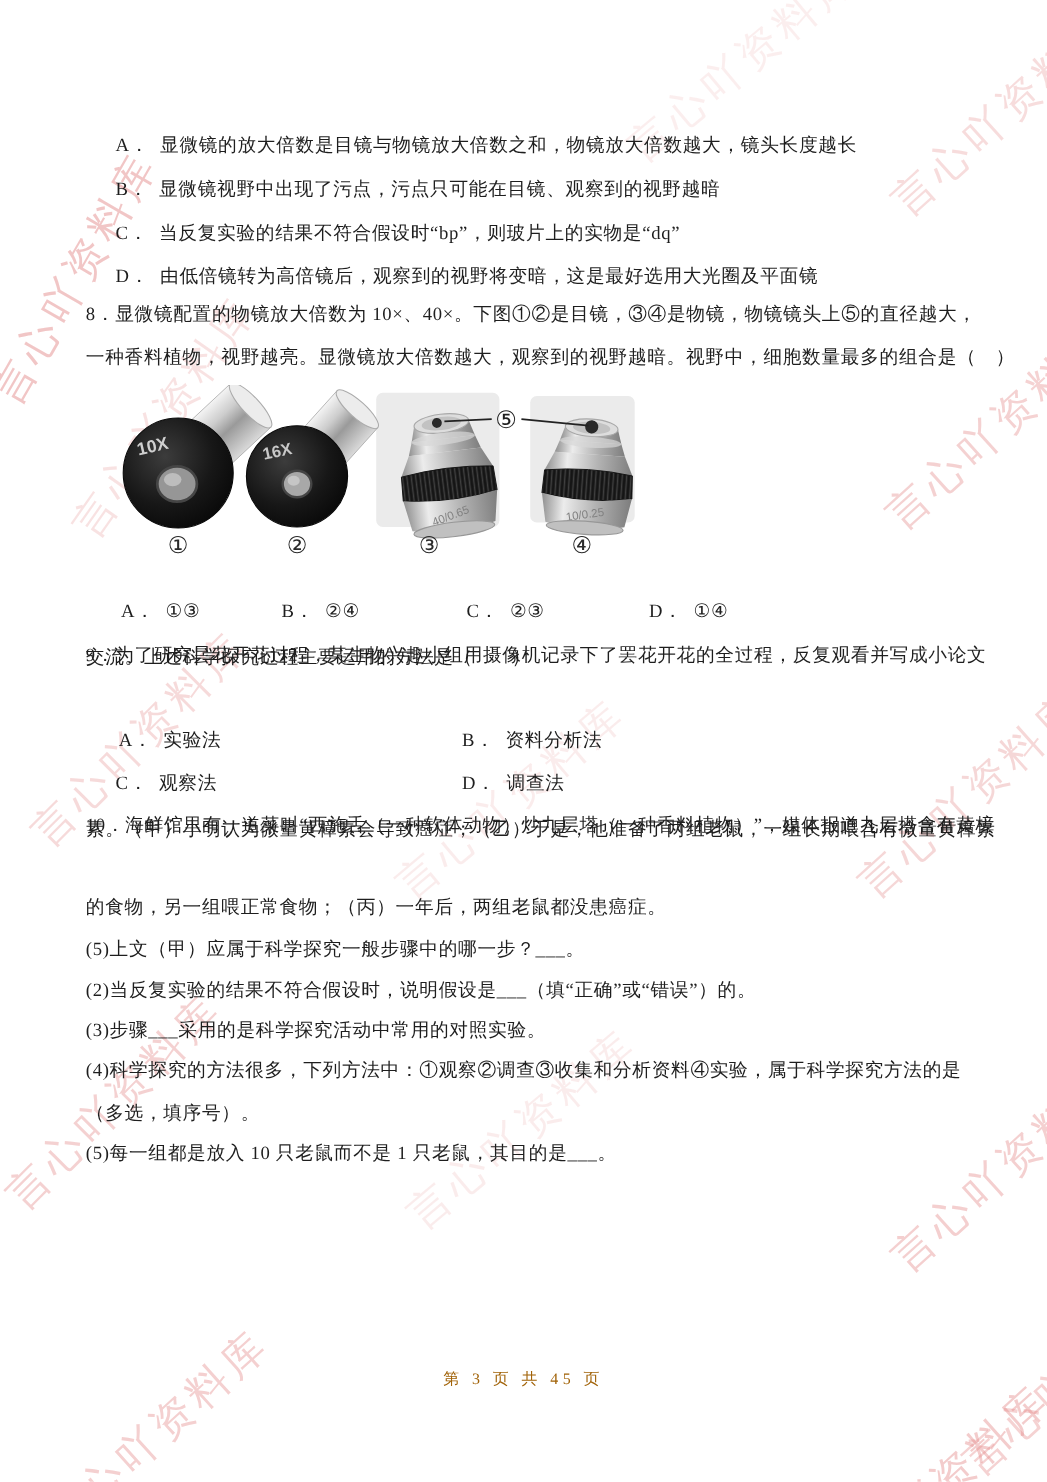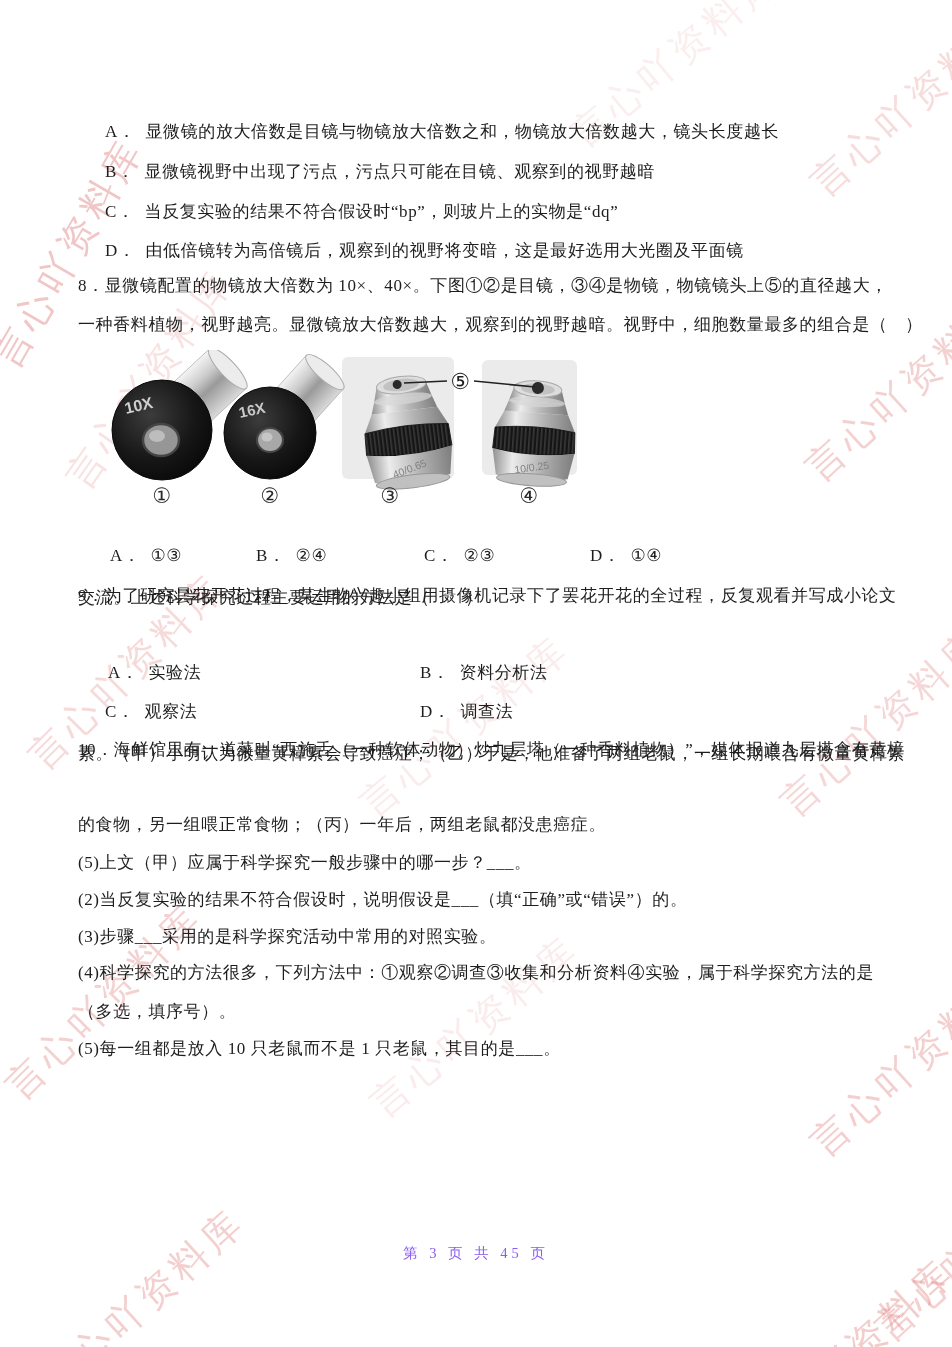--- a/index.html
+++ b/index.html
@@ -29,21 +29,21 @@
     transform-origin:0 0;
     pointer-events:none;
   }
   .footer {
     position:absolute;
     left:0; top:1244px;
     width:100%;
     text-align:center;
     font-size:14.5px;
     letter-spacing:4px;
-    color:#8b5cf6;
+    color:#a16207;
   }
   svg text { font-family:"Liberation Sans","DejaVu Sans",sans-serif; }
   .fig { position:absolute; left:95px; top:350px; }
 </style>
 </head>
 <body style="--wm-color: #e58f8f;">
 
 <div class="wm" style="left:-18px; top:352px; transform:rotate(-60deg); opacity:.50">言心吖资料库</div>
 <div class="wm" style="left:560px; top:120px; transform:rotate(-40deg); opacity:.14">言心吖资料库</div>
 <div class="wm" style="left:800px; top:170px; transform:rotate(-42deg); opacity:.30">言心吖资料库</div>

